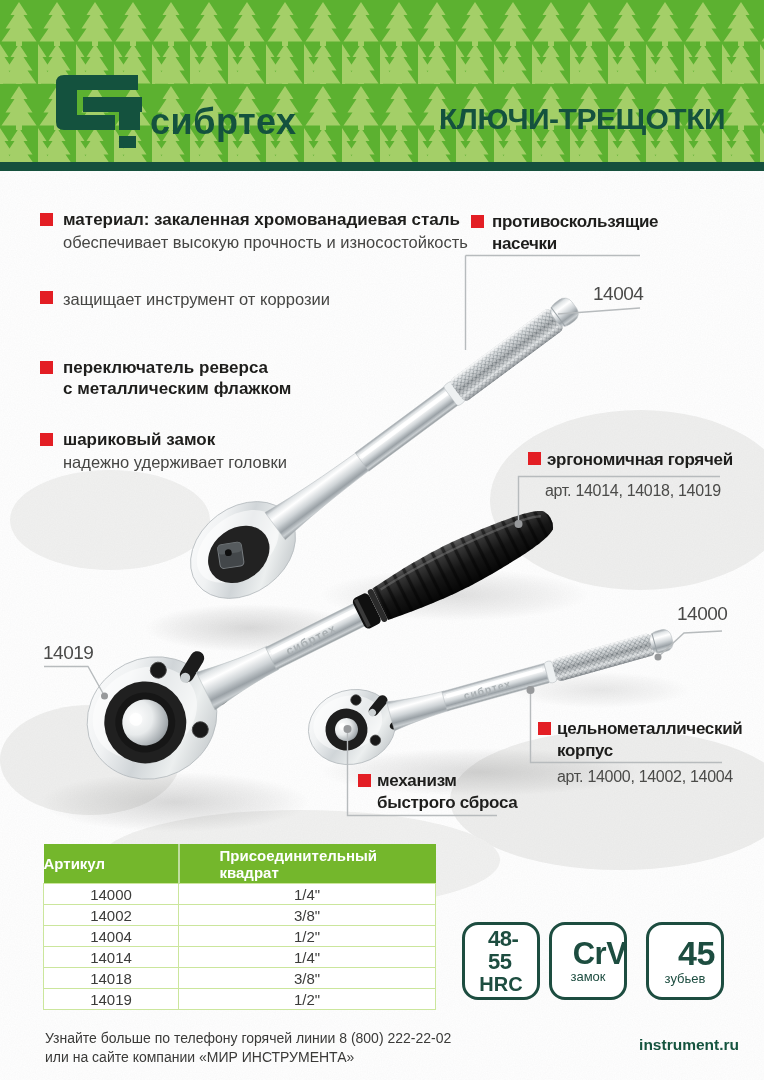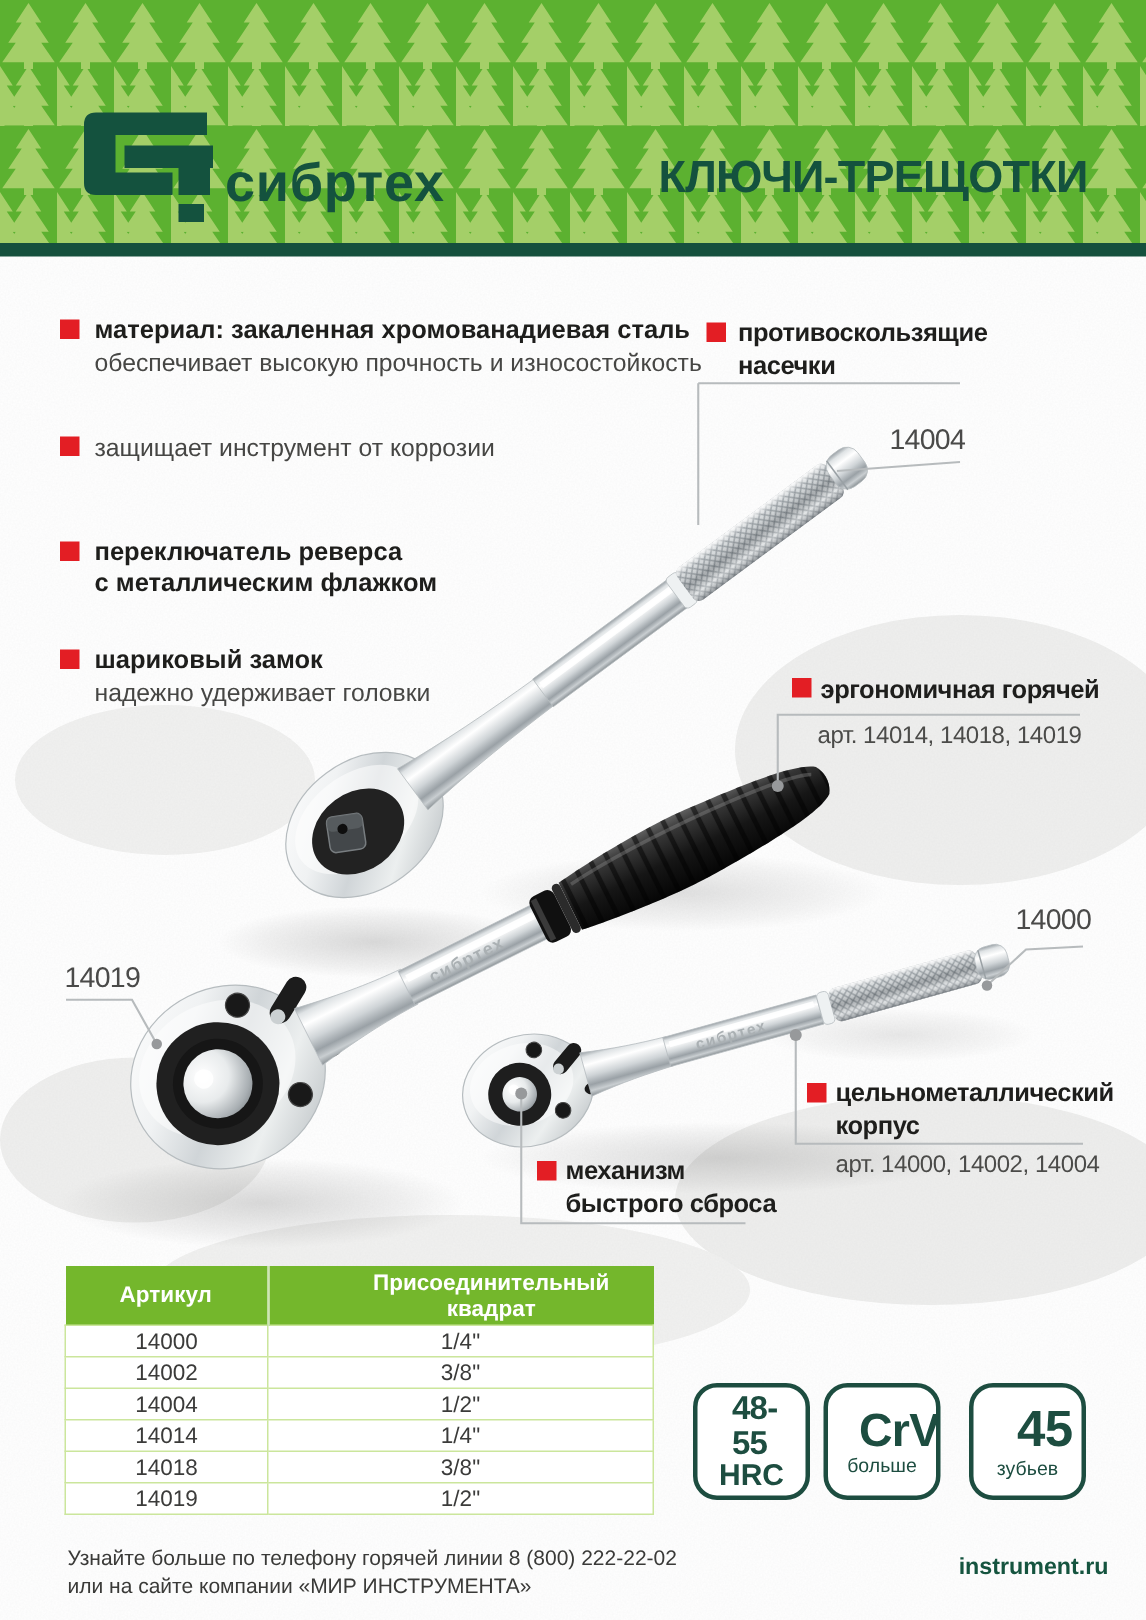--- a/index.html
+++ b/index.html
@@ -15,21 +15,21 @@
   .feature{position:absolute;left:63px;z-index:3;}
   .sq{position:absolute;left:-23px;top:4px;width:13px;height:13px;background:#e31e24;}
   .f-title{font-size:17px;font-weight:bold;color:#1e1e1c;line-height:21px;white-space:nowrap;display:block;}
   .f-desc{font-size:16.5px;color:#464644;line-height:20px;margin-top:2px;white-space:nowrap;display:block;}
   .callout{position:absolute;z-index:3;}
   .c-title{font-size:17px;font-weight:bold;color:#1e1e1c;line-height:22px;letter-spacing:-.3px;white-space:nowrap;display:block;}
   .c-art{font-size:16px;color:#4b4b49;letter-spacing:-.3px;white-space:nowrap;display:block;}
   .plabel{position:absolute;font-size:19px;color:#4a4a49;letter-spacing:-.5px;z-index:3;white-space:nowrap;}
   table.spec{position:absolute;left:43px;top:844px;width:393px;border-collapse:collapse;z-index:3;
              font-family:"Liberation Sans","DejaVu Sans",sans-serif;}
-  table.spec th{background:#74b72c;color:#ffffff;font-size:15px;font-weight:bold;height:39px;padding:0;text-align:center;}
+  table.spec th{background:#74b72c;color:#ffffff;font-size:15px;font-weight:bold;height:39px;padding:0;text-align:left;}
   table.spec th+th{border-left:2px solid rgba(255,255,255,.55);padding-left:40px;}
   table.spec td{background:#ffffff;border:1.5px solid #cbe69c;font-size:15px;color:#3b3b3a;
                 height:20px;padding:0;text-align:center;}
   .col1{width:134px;}
   .badge{position:absolute;top:922px;width:72px;height:72px;border:3px solid #1d4d40;border-radius:16px;
          background:#ffffff;color:#1d4d40;display:flex;flex-direction:column;align-items:center;
          justify-content:center;z-index:3;}
   .badge .val{font-weight:bold;line-height:1.05;letter-spacing:-.5px;margin-left:23px;}
   .badge .unit{font-weight:bold;line-height:1.1;}
   .b1 .val{font-size:22px;} .b1 .unit{font-size:20px;}
@@ -300,21 +300,21 @@
         </tr>
     </tbody>
   </table>
 
   <div class="badge b1" style="left:462px">
     <span class="val">48-55</span>
     <span class="unit">HRC</span>
   </div>
   <div class="badge b2" style="left:549px">
     <span class="val">CrV</span>
-    <span class="unit">больше</span>
+    <span class="unit">замок</span>
   </div>
   <div class="badge b3" style="left:646px">
     <span class="val">45</span>
     <span class="unit">зубьев</span>
   </div>
 
   <div class="footer-left">
     <span style="display:block">Узнайте больше по телефону горячей линии 8 (800) 222-22-02</span>
     <span style="display:block">или на сайте компании «МИР ИНСТРУМЕНТА»</span>
   </div>

